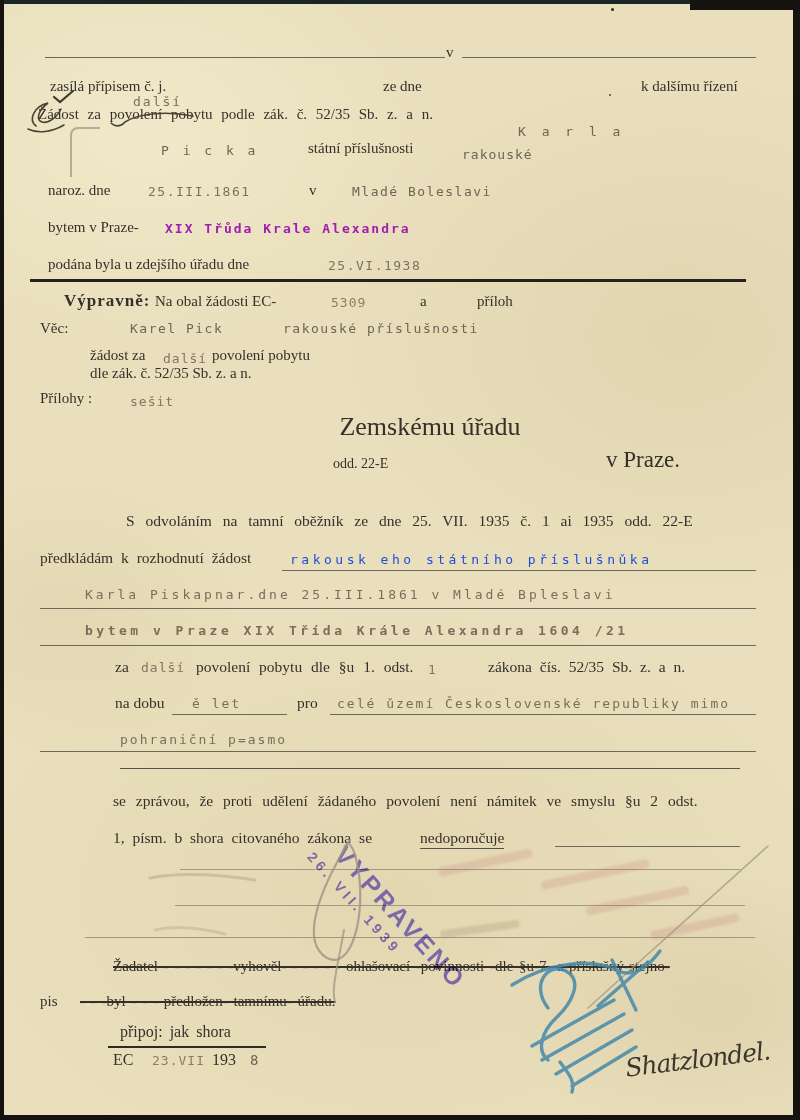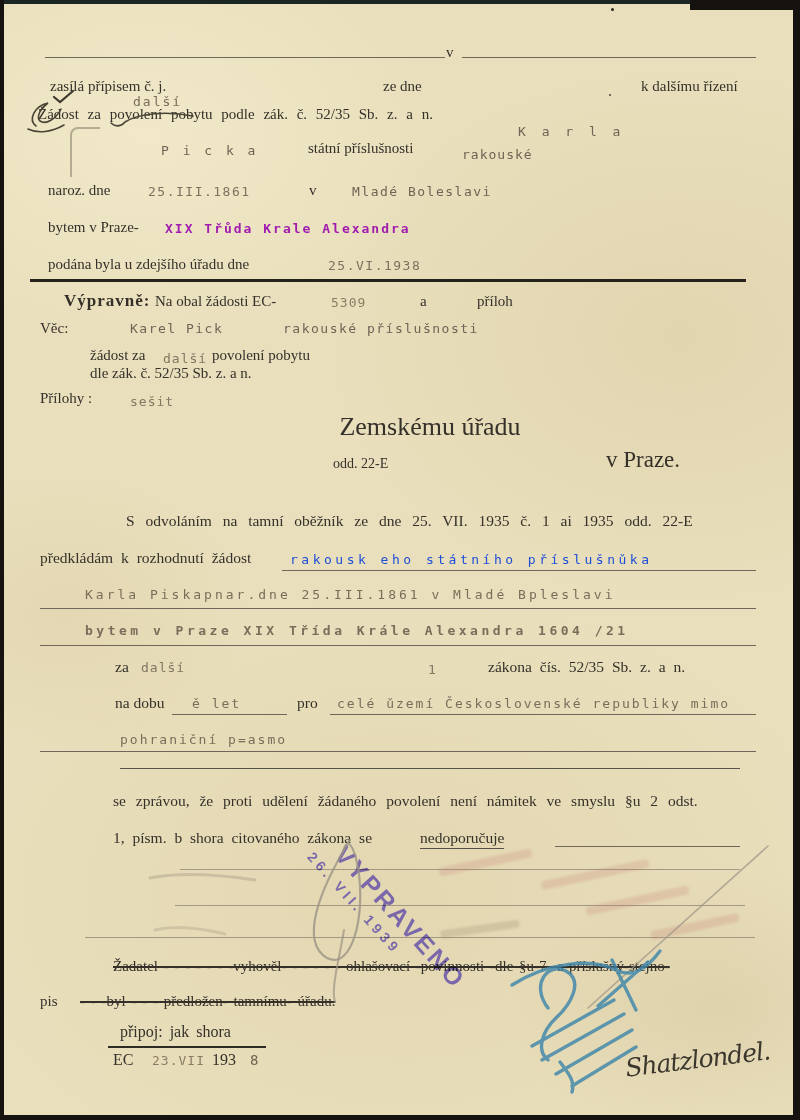--- a/index.html
+++ b/index.html
@@ -116,20 +116,21 @@
   <div class="rule" style="left:282px;top:570px;width:474px;"></div>
 
   <span class="t" style="left:85px;top:587px;letter-spacing:3px;color:#7a6e5b;text-align:center;">Karla Piskapnar.dne 25.III.1861 v Mladé Bpleslavi</span>
   <div class="rule" style="left:40px;top:608px;width:716px;"></div>
 
   <span class="t" style="left:85px;top:623px;letter-spacing:3.5px;color:#7a6e5b;font-weight:bold;">bytem v Praze XIX Třída Krále Alexandra 1604 /21</span>
   <div class="rule" style="left:40px;top:645px;width:716px;"></div>
 
   <span class="p" style="left:115px;top:658px;font-size:15.5px;">za</span>
   <span class="t" style="left:141px;top:660px;letter-spacing:1px;color:#837763;">další</span>
+  <span class="p" style="left:196px;top:658px;font-size:15.5px;word-spacing:5px;">povolení pobytu dle §u 1. odst.</span>
   <span class="t" style="left:428px;top:662px;color:#837763;">1</span>
   <span class="p" style="left:488px;top:658px;font-size:15.5px;word-spacing:4px;">zákona čís. 52/35 Sb. z. a n.</span>
 
   <span class="p" style="left:115px;top:694px;font-size:15.5px;">na dobu</span>
   <span class="t" style="left:192px;top:696px;letter-spacing:2px;color:#7a6e5b;">ě let</span>
   <div class="rule" style="left:172px;top:714px;width:115px;"></div>
   <span class="p" style="left:297px;top:694px;font-size:15.5px;">pro</span>
   <span class="t" style="left:337px;top:696px;letter-spacing:2px;color:#7a6e5b;">celé ǔzemí Československé republiky mimo</span>
   <div class="rule" style="left:330px;top:714px;width:426px;"></div>
 

